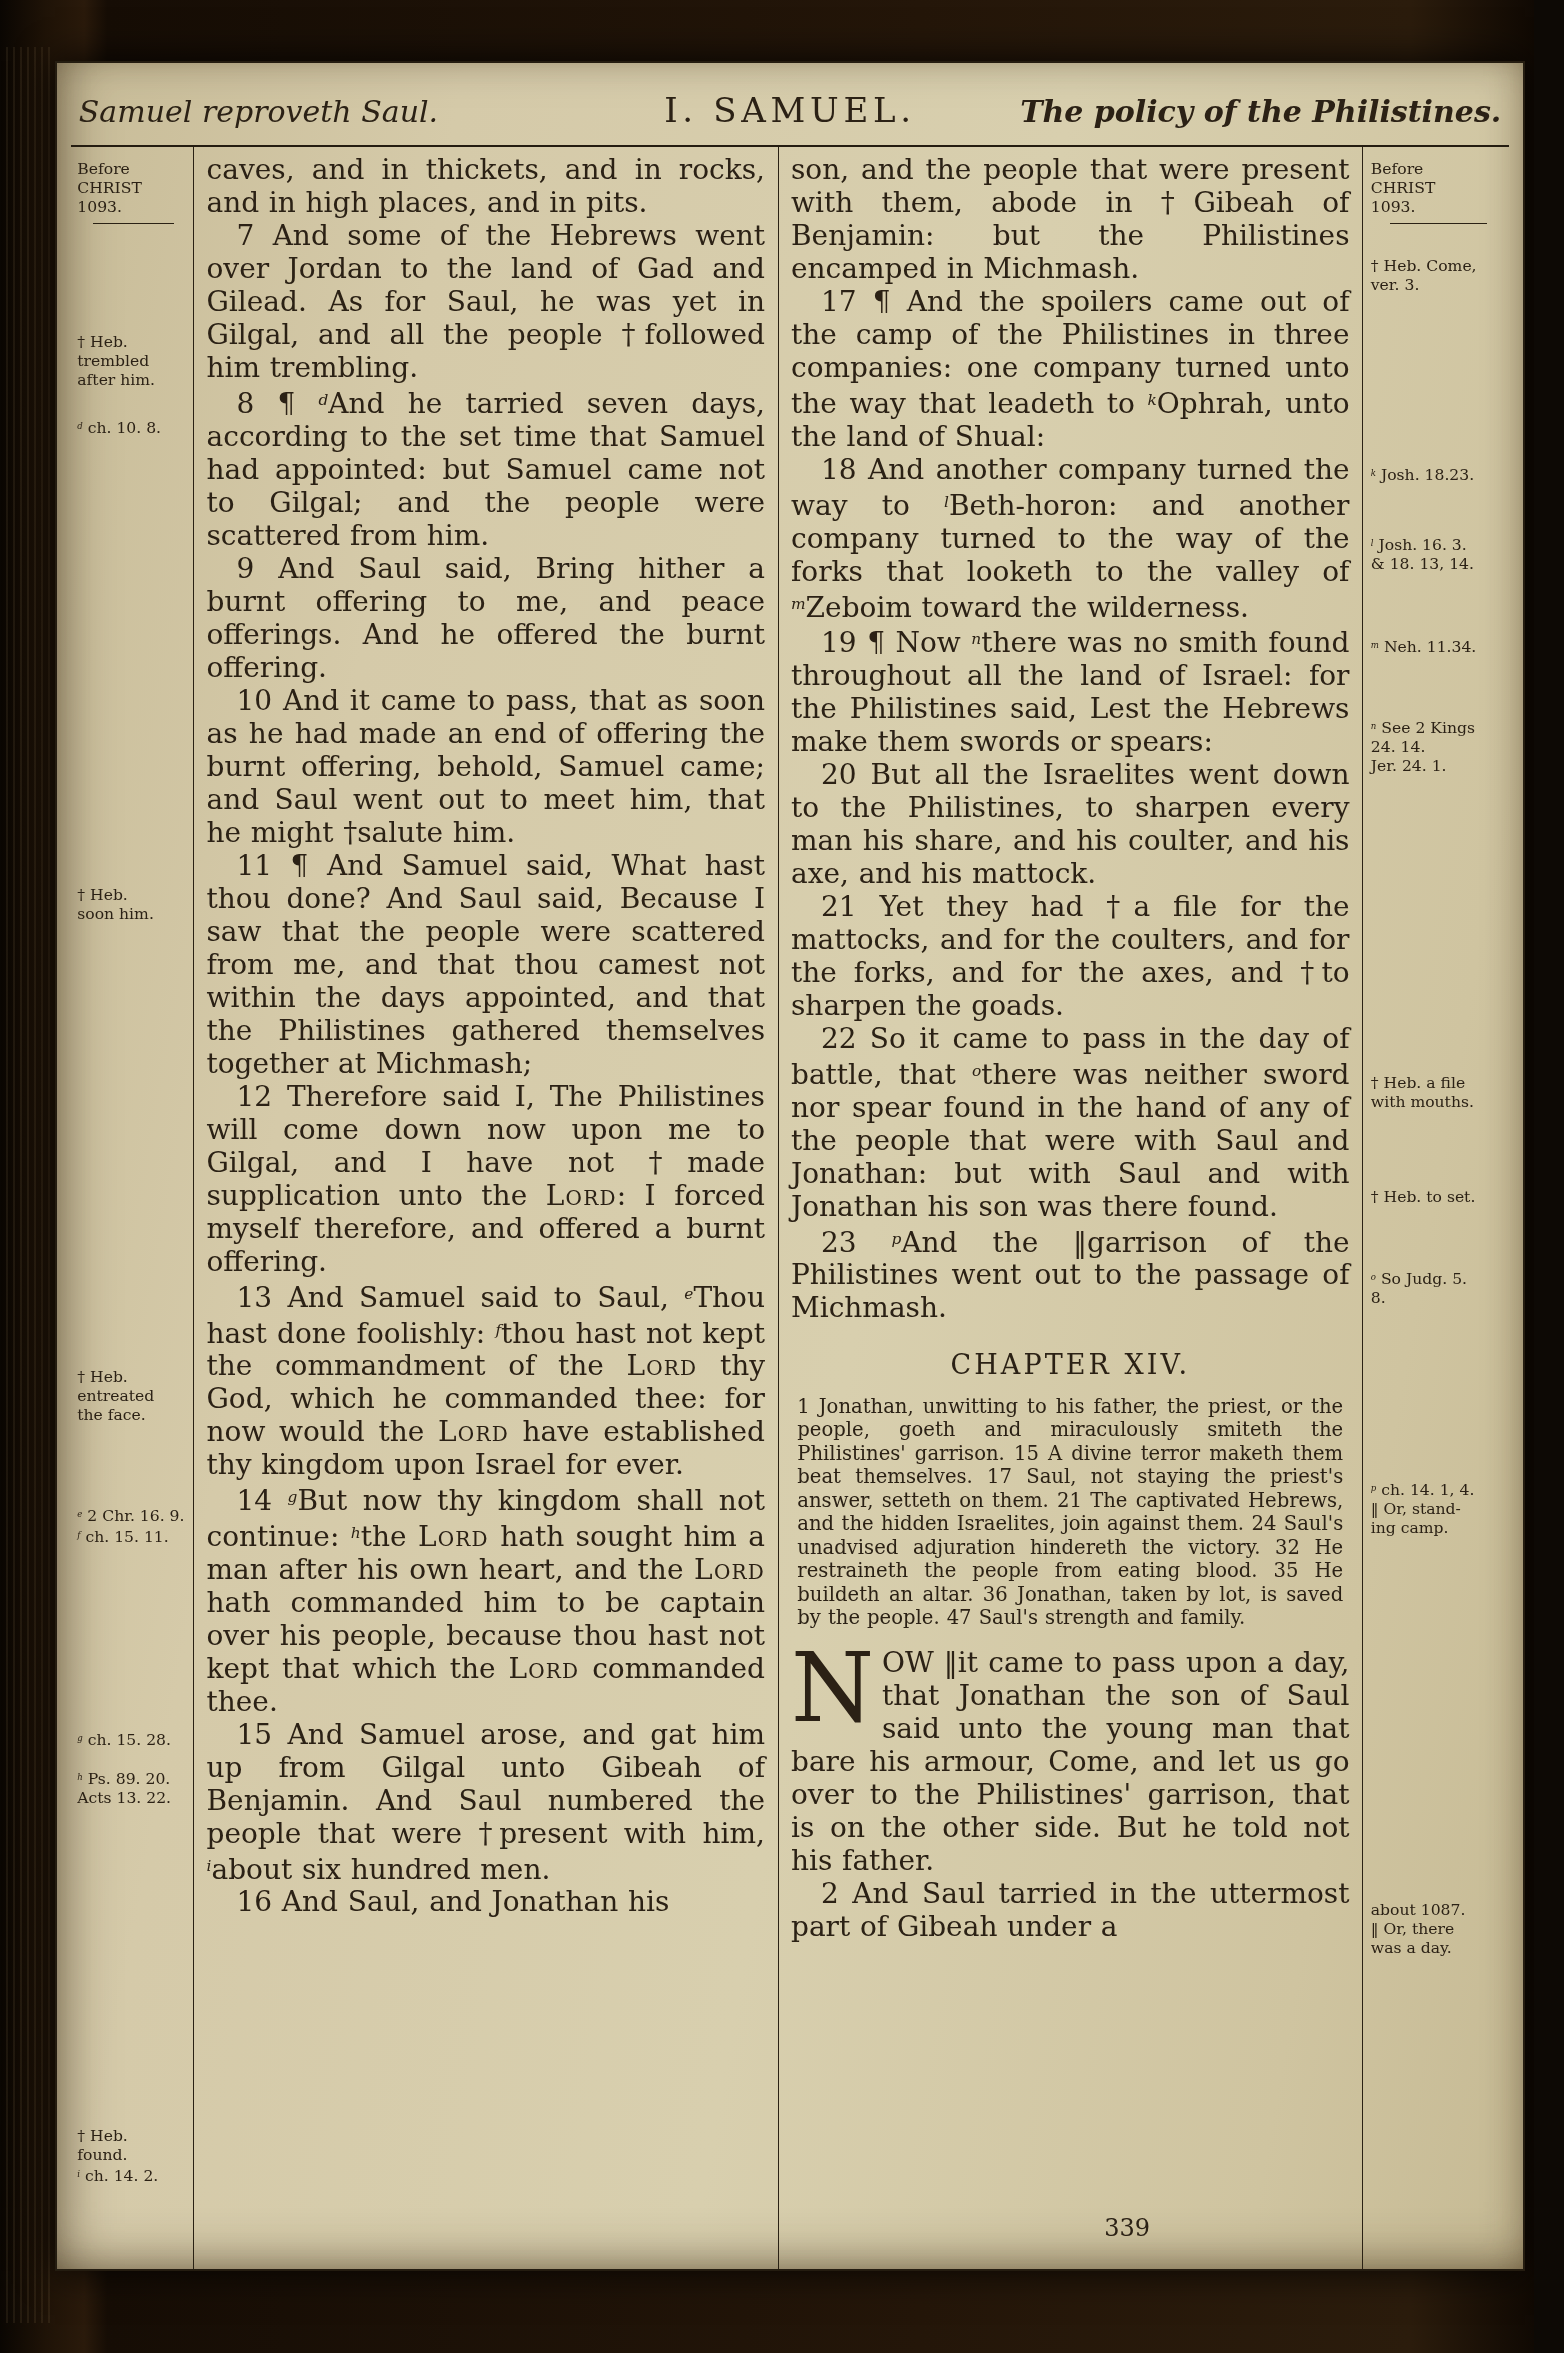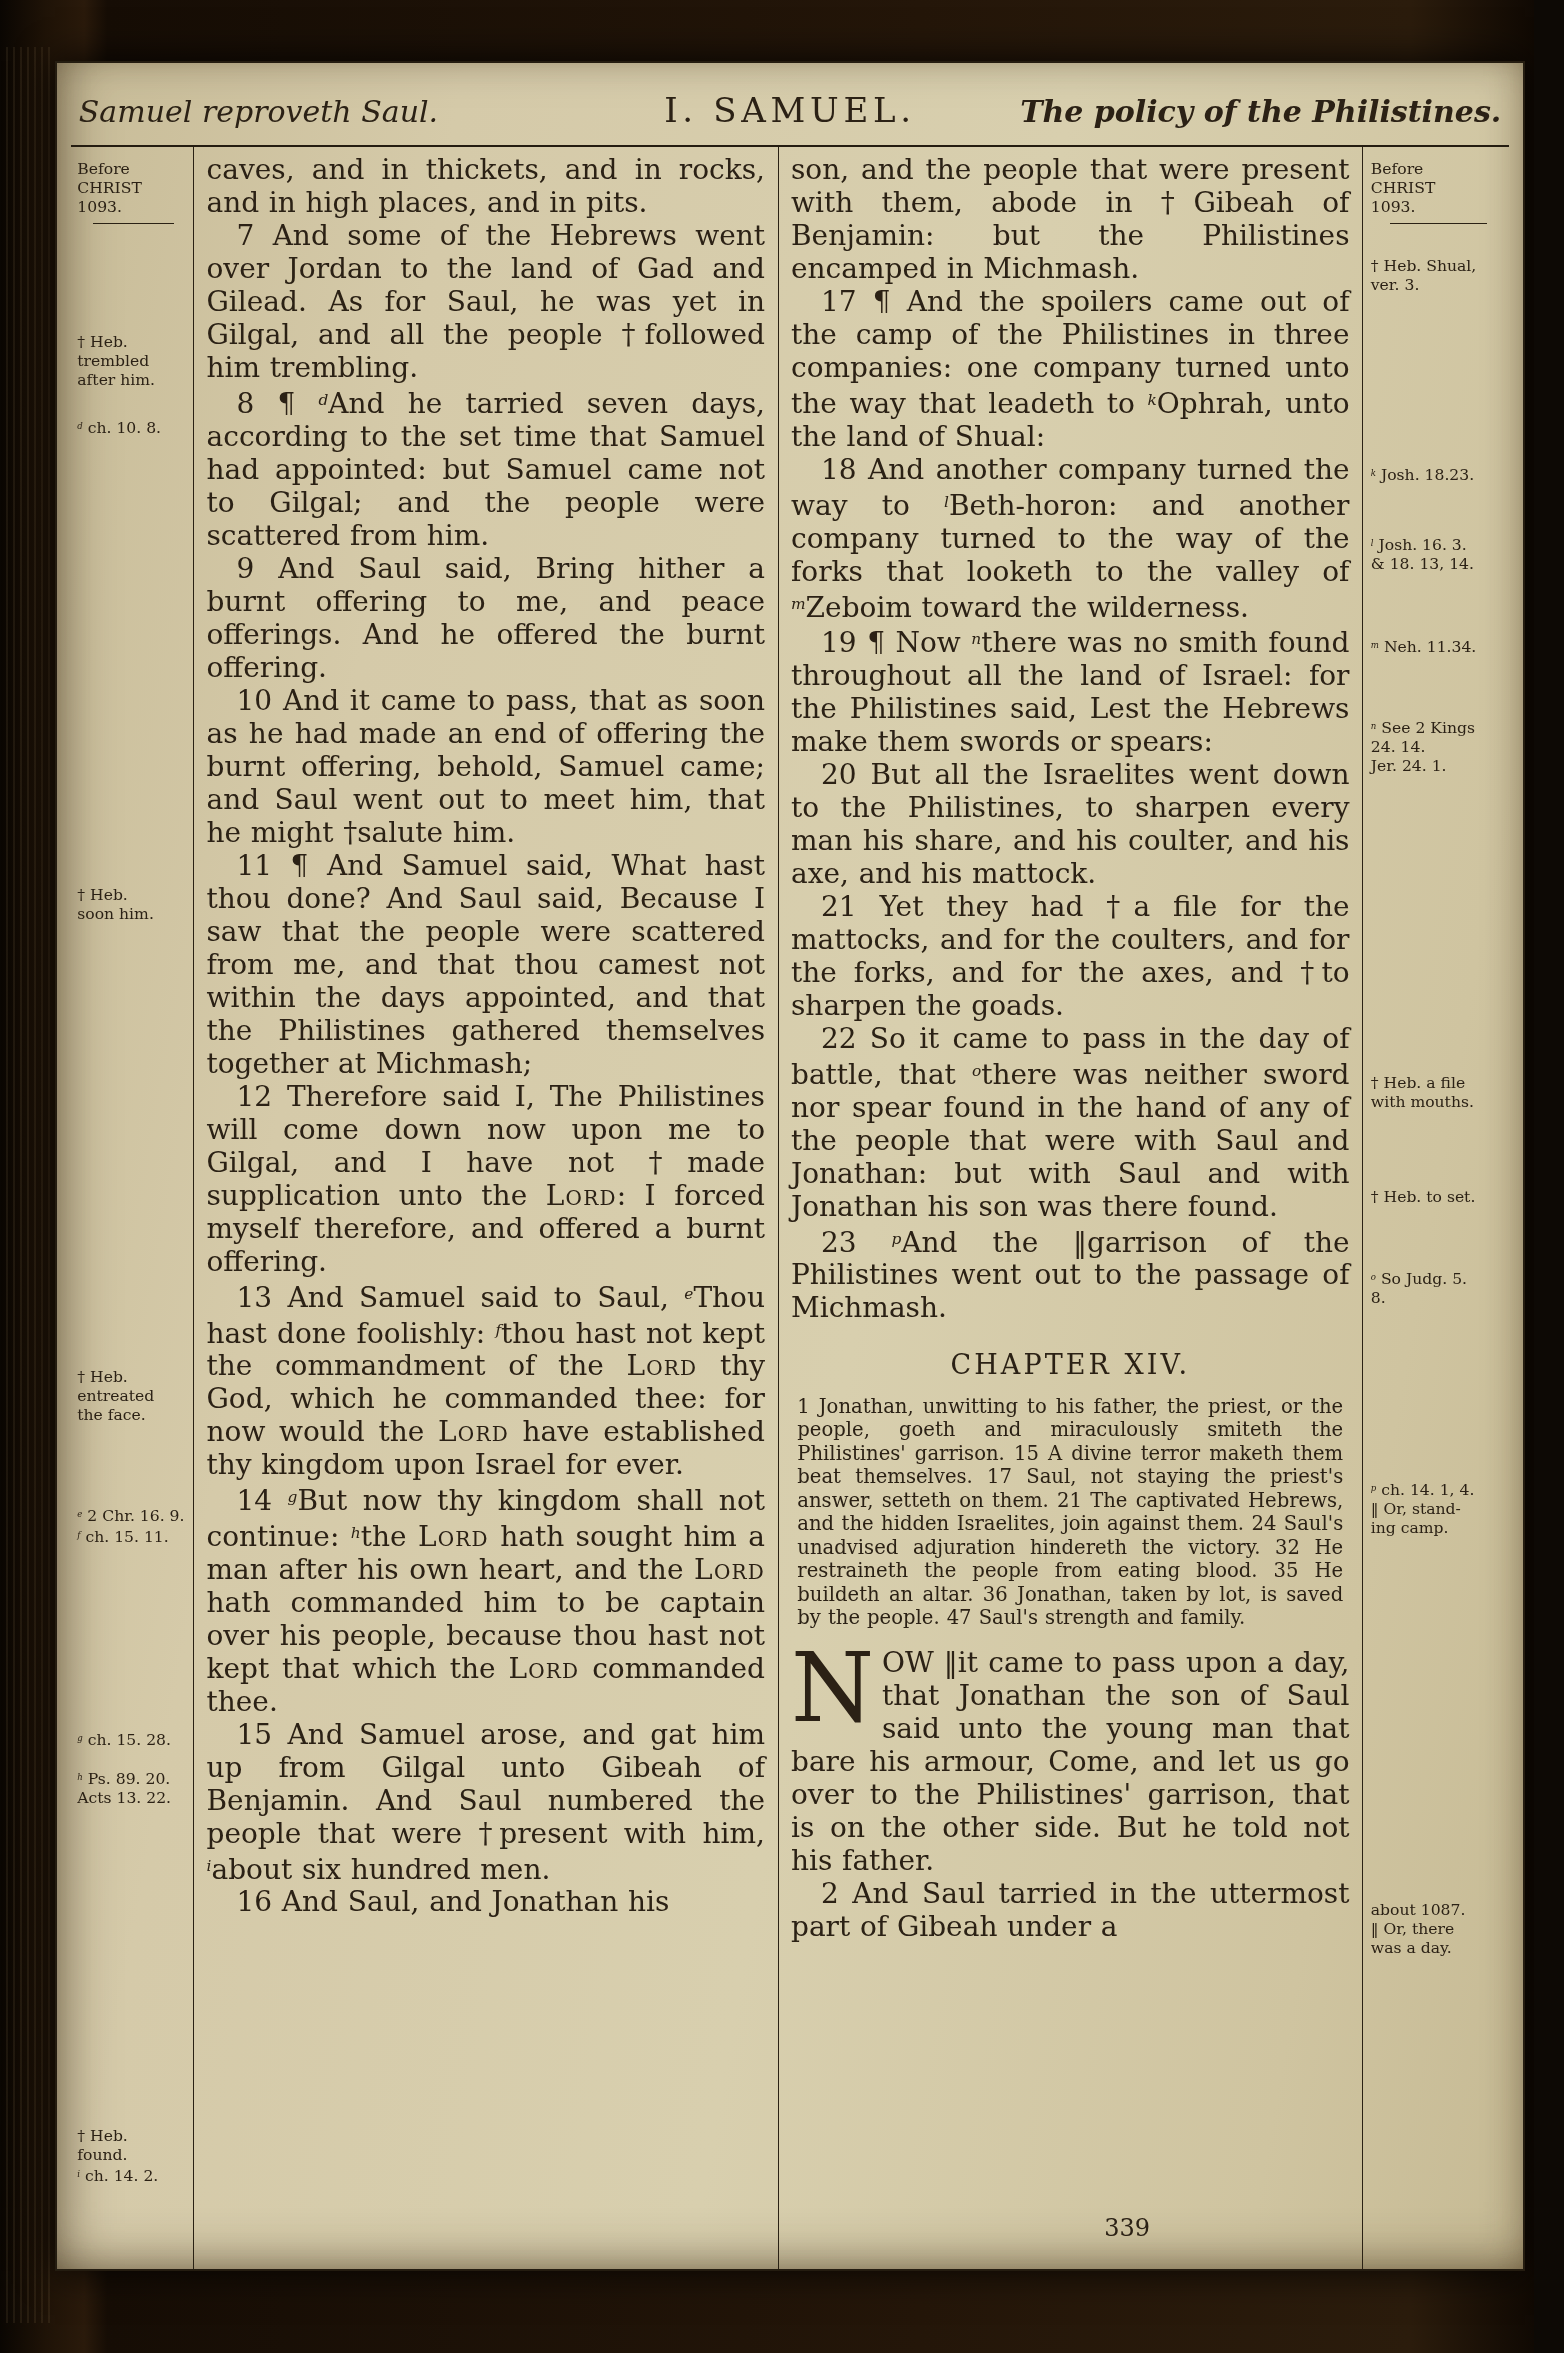--- a/index.html
+++ b/index.html
@@ -117,21 +117,21 @@
           <p class="para verse1"><span class="drop">N</span><span>OW ‖it came to pass upon a day, that Jonathan the son of Saul said unto the young man that bare his armour, Come, and let us go over to the Philistines' garrison, that </span><span class="it">is</span><span> on the other side. But he told not his father.</span></p>
           <p class="para"><span>2 And Saul tarried in the uttermost part of Gibeah under a</span></p>
         </div>
       <div class="notes nright">
           <div class="note bc" style="top: 12.5px;">
             <div class="nline"><span>Before</span></div>
             <div class="nline"><span>CHRIST</span></div>
             <div class="nline"><span>1093.</span></div>
           </div>
           <div class="note" style="top: 110px;">
-            <div class="nline"><span>† Heb. </span><span class="it">Shual,</span></div>
+            <div class="nline"><span>† Heb. </span><span class="it">Come,</span></div>
             <div class="nline"><span>ver. 3.</span></div>
           </div>
           <div class="note" style="top: 317px;">
             <div class="nline"><span class="sup">k</span><span> Josh. 18.23.</span></div>
           </div>
           <div class="note" style="top: 387px;">
             <div class="nline"><span class="sup">l</span><span> Josh. 16. 3.</span></div>
             <div class="nline"><span>&amp; 18. 13, 14.</span></div>
           </div>
           <div class="note" style="top: 489px;">

